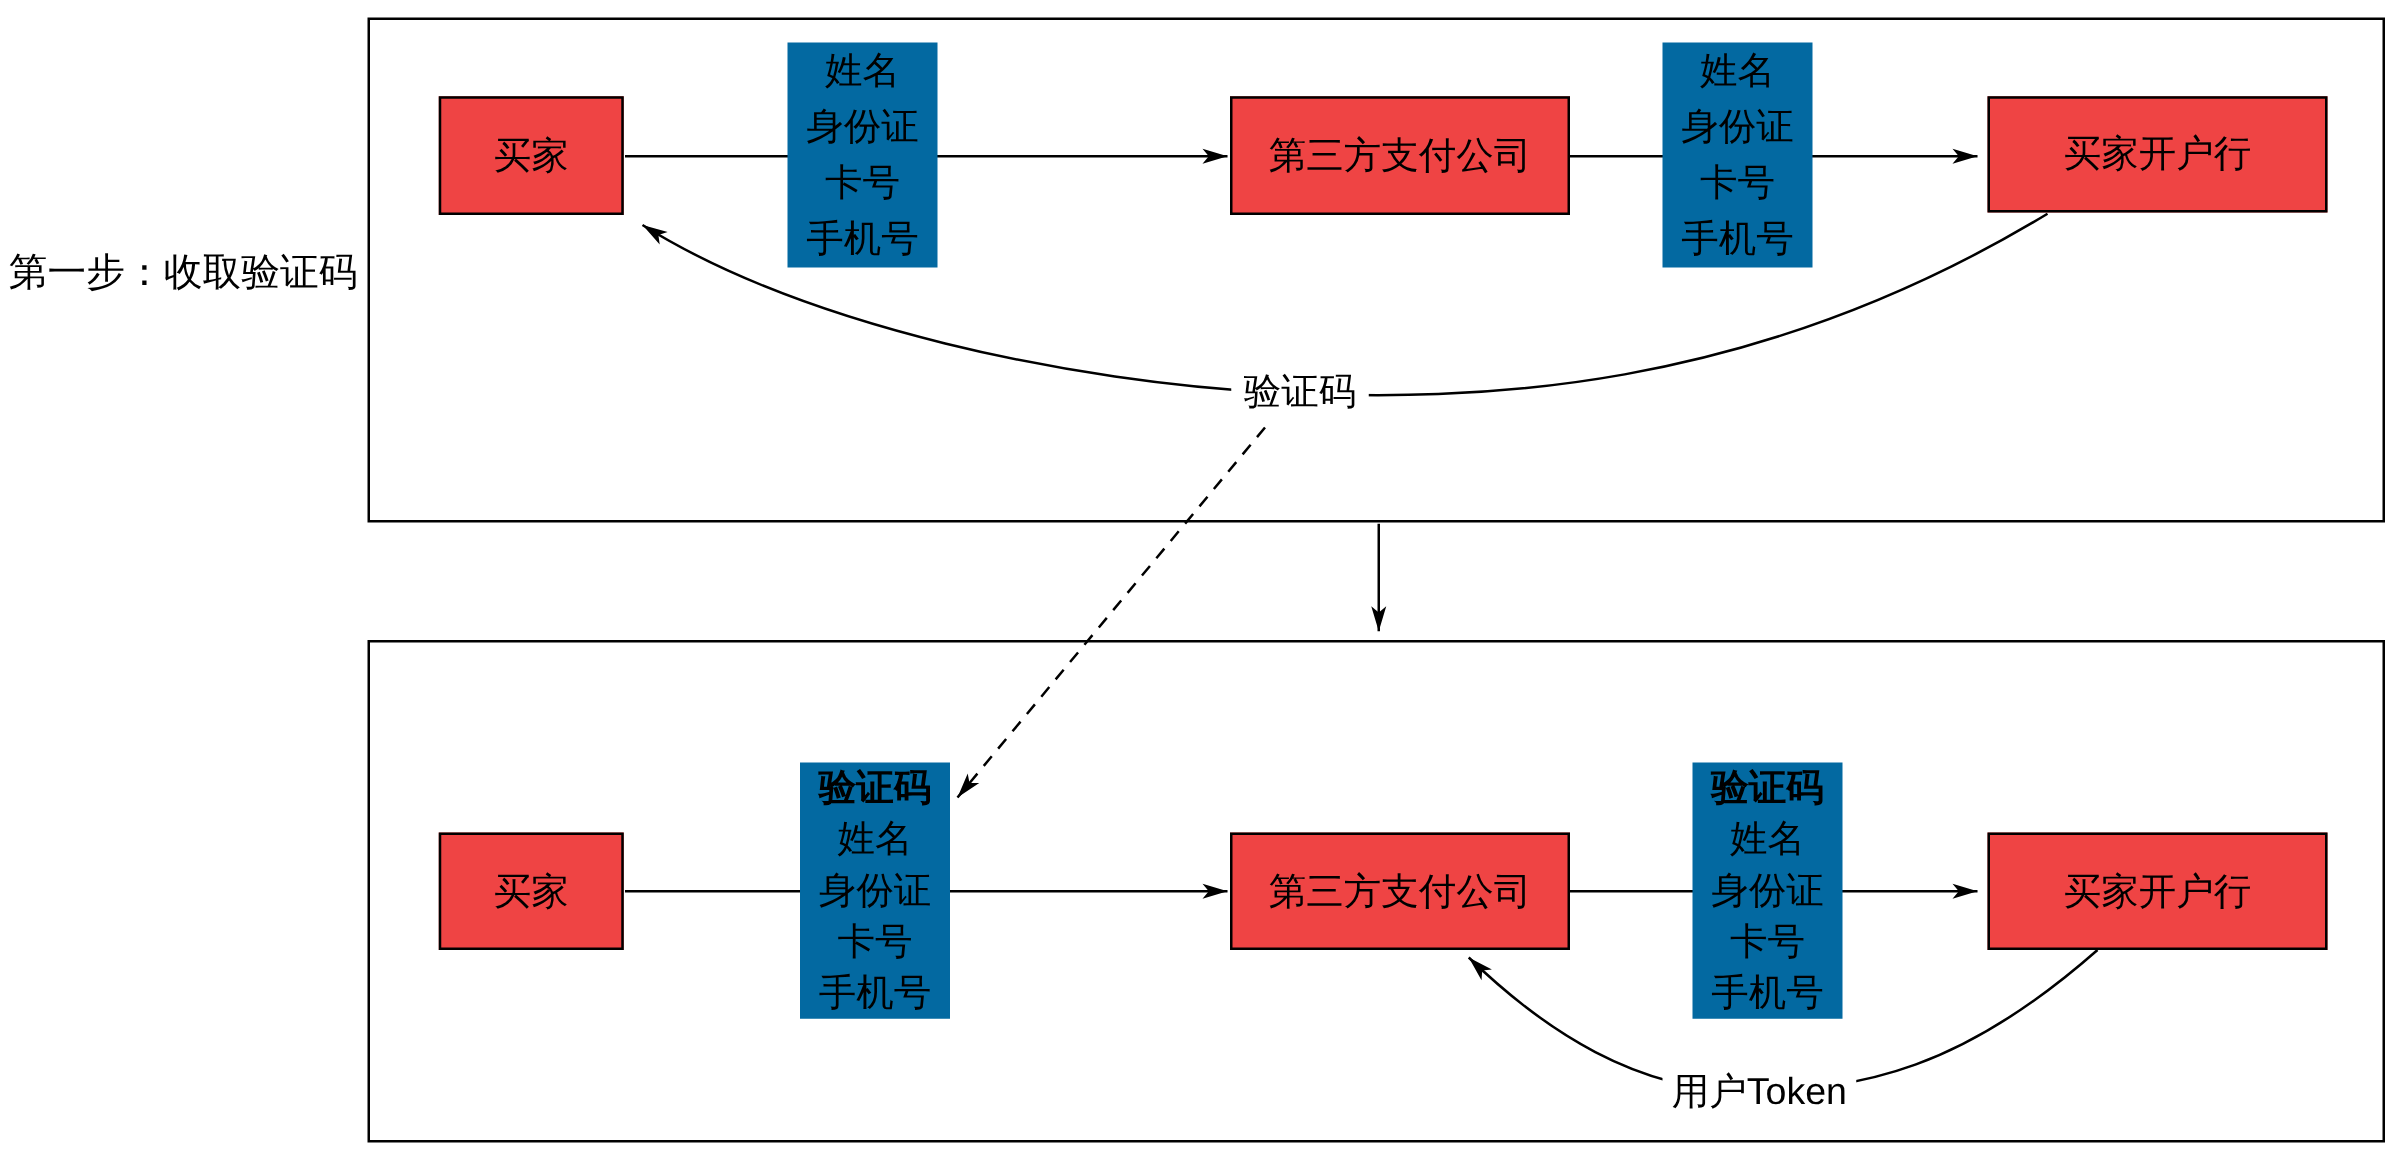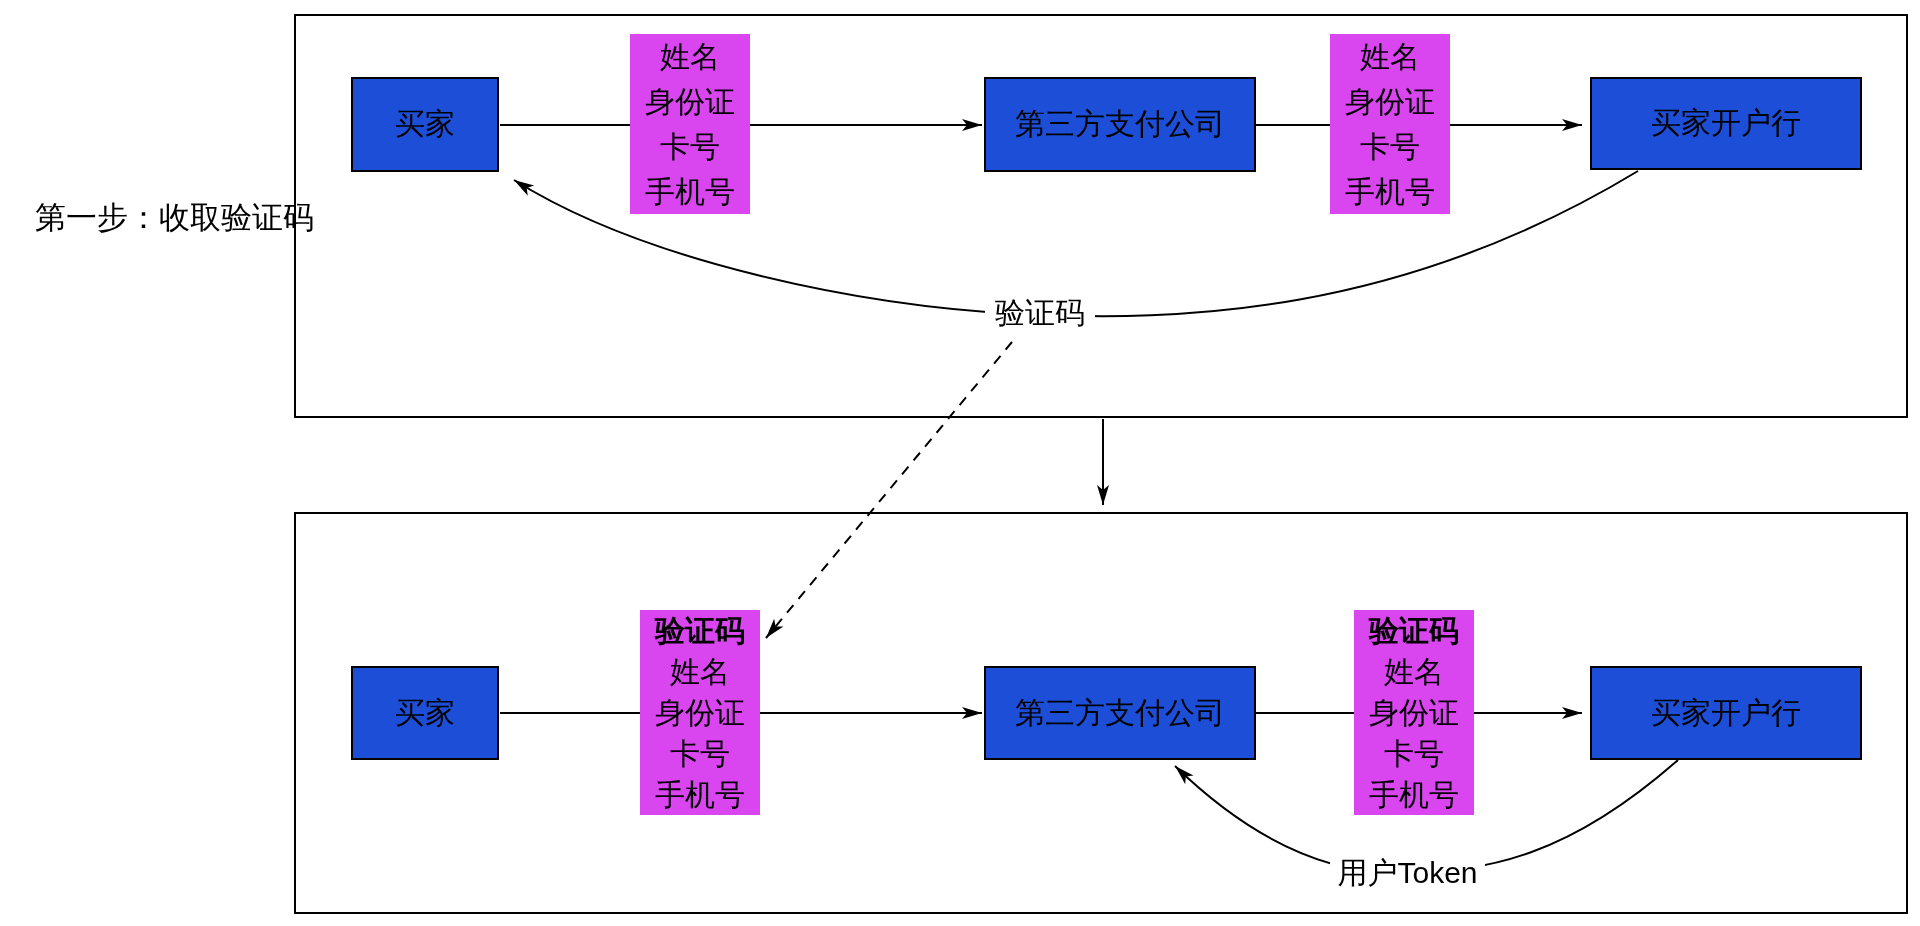--- a/index.html
+++ b/index.html
@@ -17,43 +17,42 @@
     position: absolute;
     border: 2px solid #000000;
     box-sizing: border-box;
     background: transparent;
     z-index: 0;
   }
   .node {
     position: absolute;
     border: 2px solid #000000;
     box-sizing: border-box;
-    background: #1d4ed8;
+    background: #ef4444;
     display: flex;
     align-items: center;
     justify-content: center;
     font-size: 30px;
     white-space: nowrap;
     z-index: 2;
   }
   .step-title {
     position: absolute;
     font-size: 31px;
     line-height: 42px;
     height: 42px;
     white-space: nowrap;
     z-index: 2;
-    margin-left: 28px;
   }
   .field-stack {
     position: absolute;
     display: flex;
     flex-direction: column;
     align-items: center;
-    background: #d946ef;
+    background: #0369a1;
     font-size: 30px;
     text-align: center;
     z-index: 2;
   }
   .field-stack .field-line { line-height: 45px; height: 45px; white-space: nowrap; }
   .field-stack.tight .field-line { line-height: 41px; height: 41px; }
   .field-line.bold { font-weight: 700; }
   .edge-label {
     position: absolute;
     background: #ffffff;

